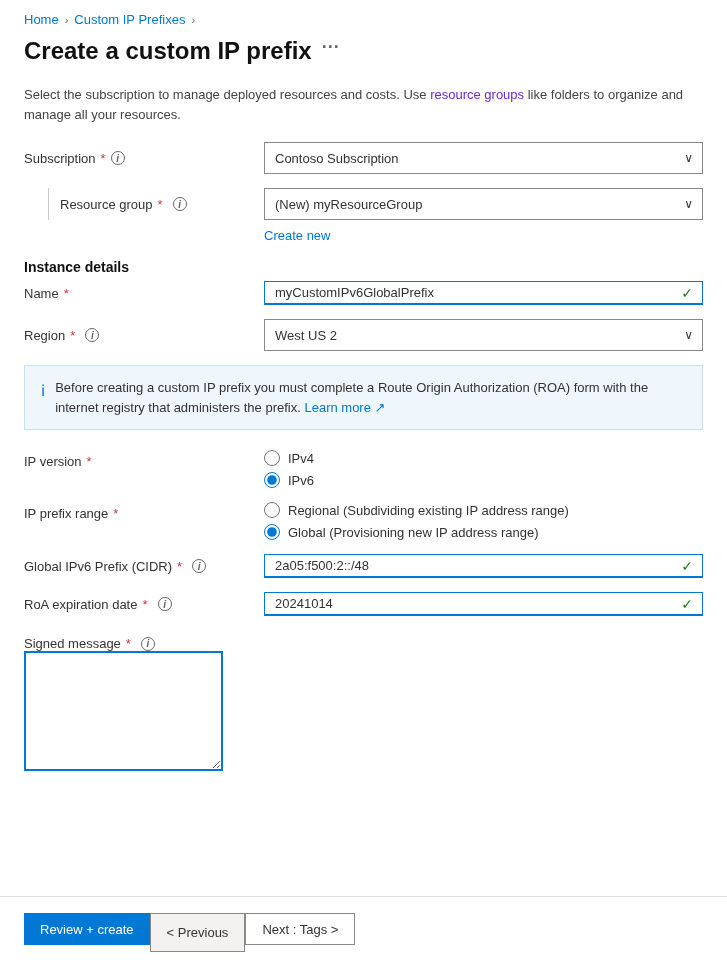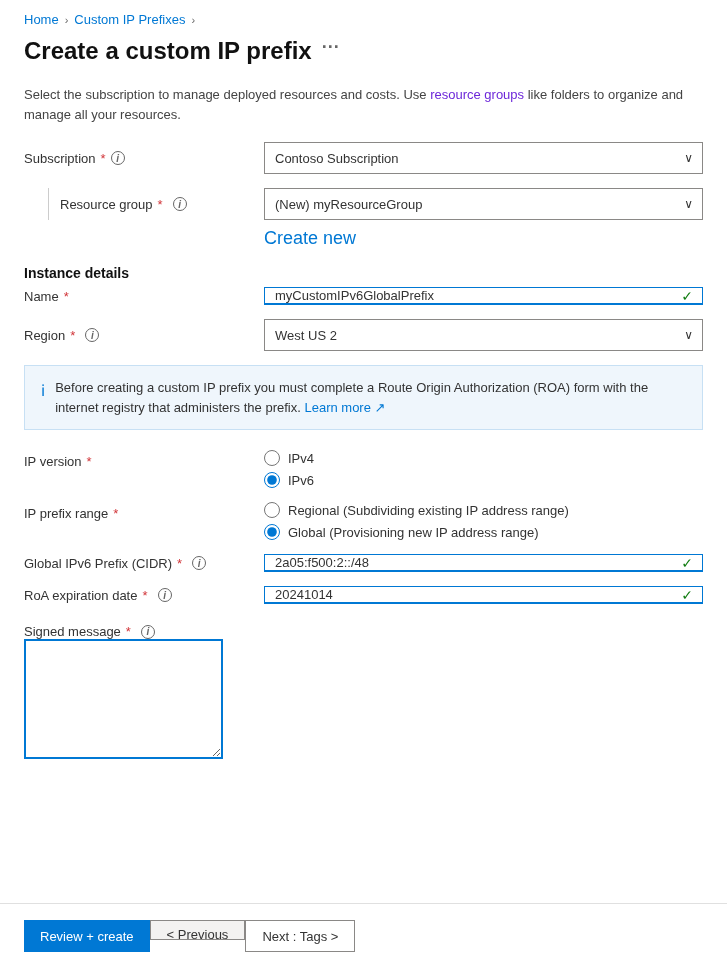--- a/index.html
+++ b/index.html
@@ -117,21 +117,21 @@
       position: absolute;
       right: 10px;
       top: 50%;
       transform: translateY(-50%);
       pointer-events: none;
       color: #333;
       font-size: 12px;
     }
     .text-input {
       width: 100%;
-      height: 18px;
+      height: 24px;
       border: 1px solid #8a8886;
       padding: 0 32px 0 10px;
       font-size: 13px;
       color: #333;
       outline: none;
     }
     .text-input.valid {
       border-color: #0078d4;
       border-bottom: 2px solid #0078d4;
     }
@@ -143,21 +143,21 @@
       position: absolute;
       right: 10px;
       top: 50%;
       transform: translateY(-50%);
       color: #107c10;
       font-size: 14px;
     }
     .create-new-link {
       color: #0078d4;
       text-decoration: none;
-      font-size: 18px;
+      font-size: 13px;
       margin-top: 4px;
       display: inline-block;
     }
     .info-banner {
       background: #eff6fc;
       border: 1px solid #c7e0f4;
       padding: 12px 16px;
       display: flex;
       align-items: flex-start;
       gap: 10px;
@@ -231,21 +231,21 @@
       height: 32px;
       font-family: inherit;
     }
     .btn-secondary {
       background: #f3f2f1;
       color: #333;
       border: 1px solid #8a8886;
       padding: 6px 16px;
       font-size: 13px;
       cursor: pointer;
-      height: 20px;
+      height: 39px;
       font-family: inherit;
     }
     .btn-secondary:disabled {
       color: #a19f9d;
       cursor: not-allowed;
     }
     .btn-outline {
       background: #fff;
       color: #333;
       border: 1px solid #8a8886;

